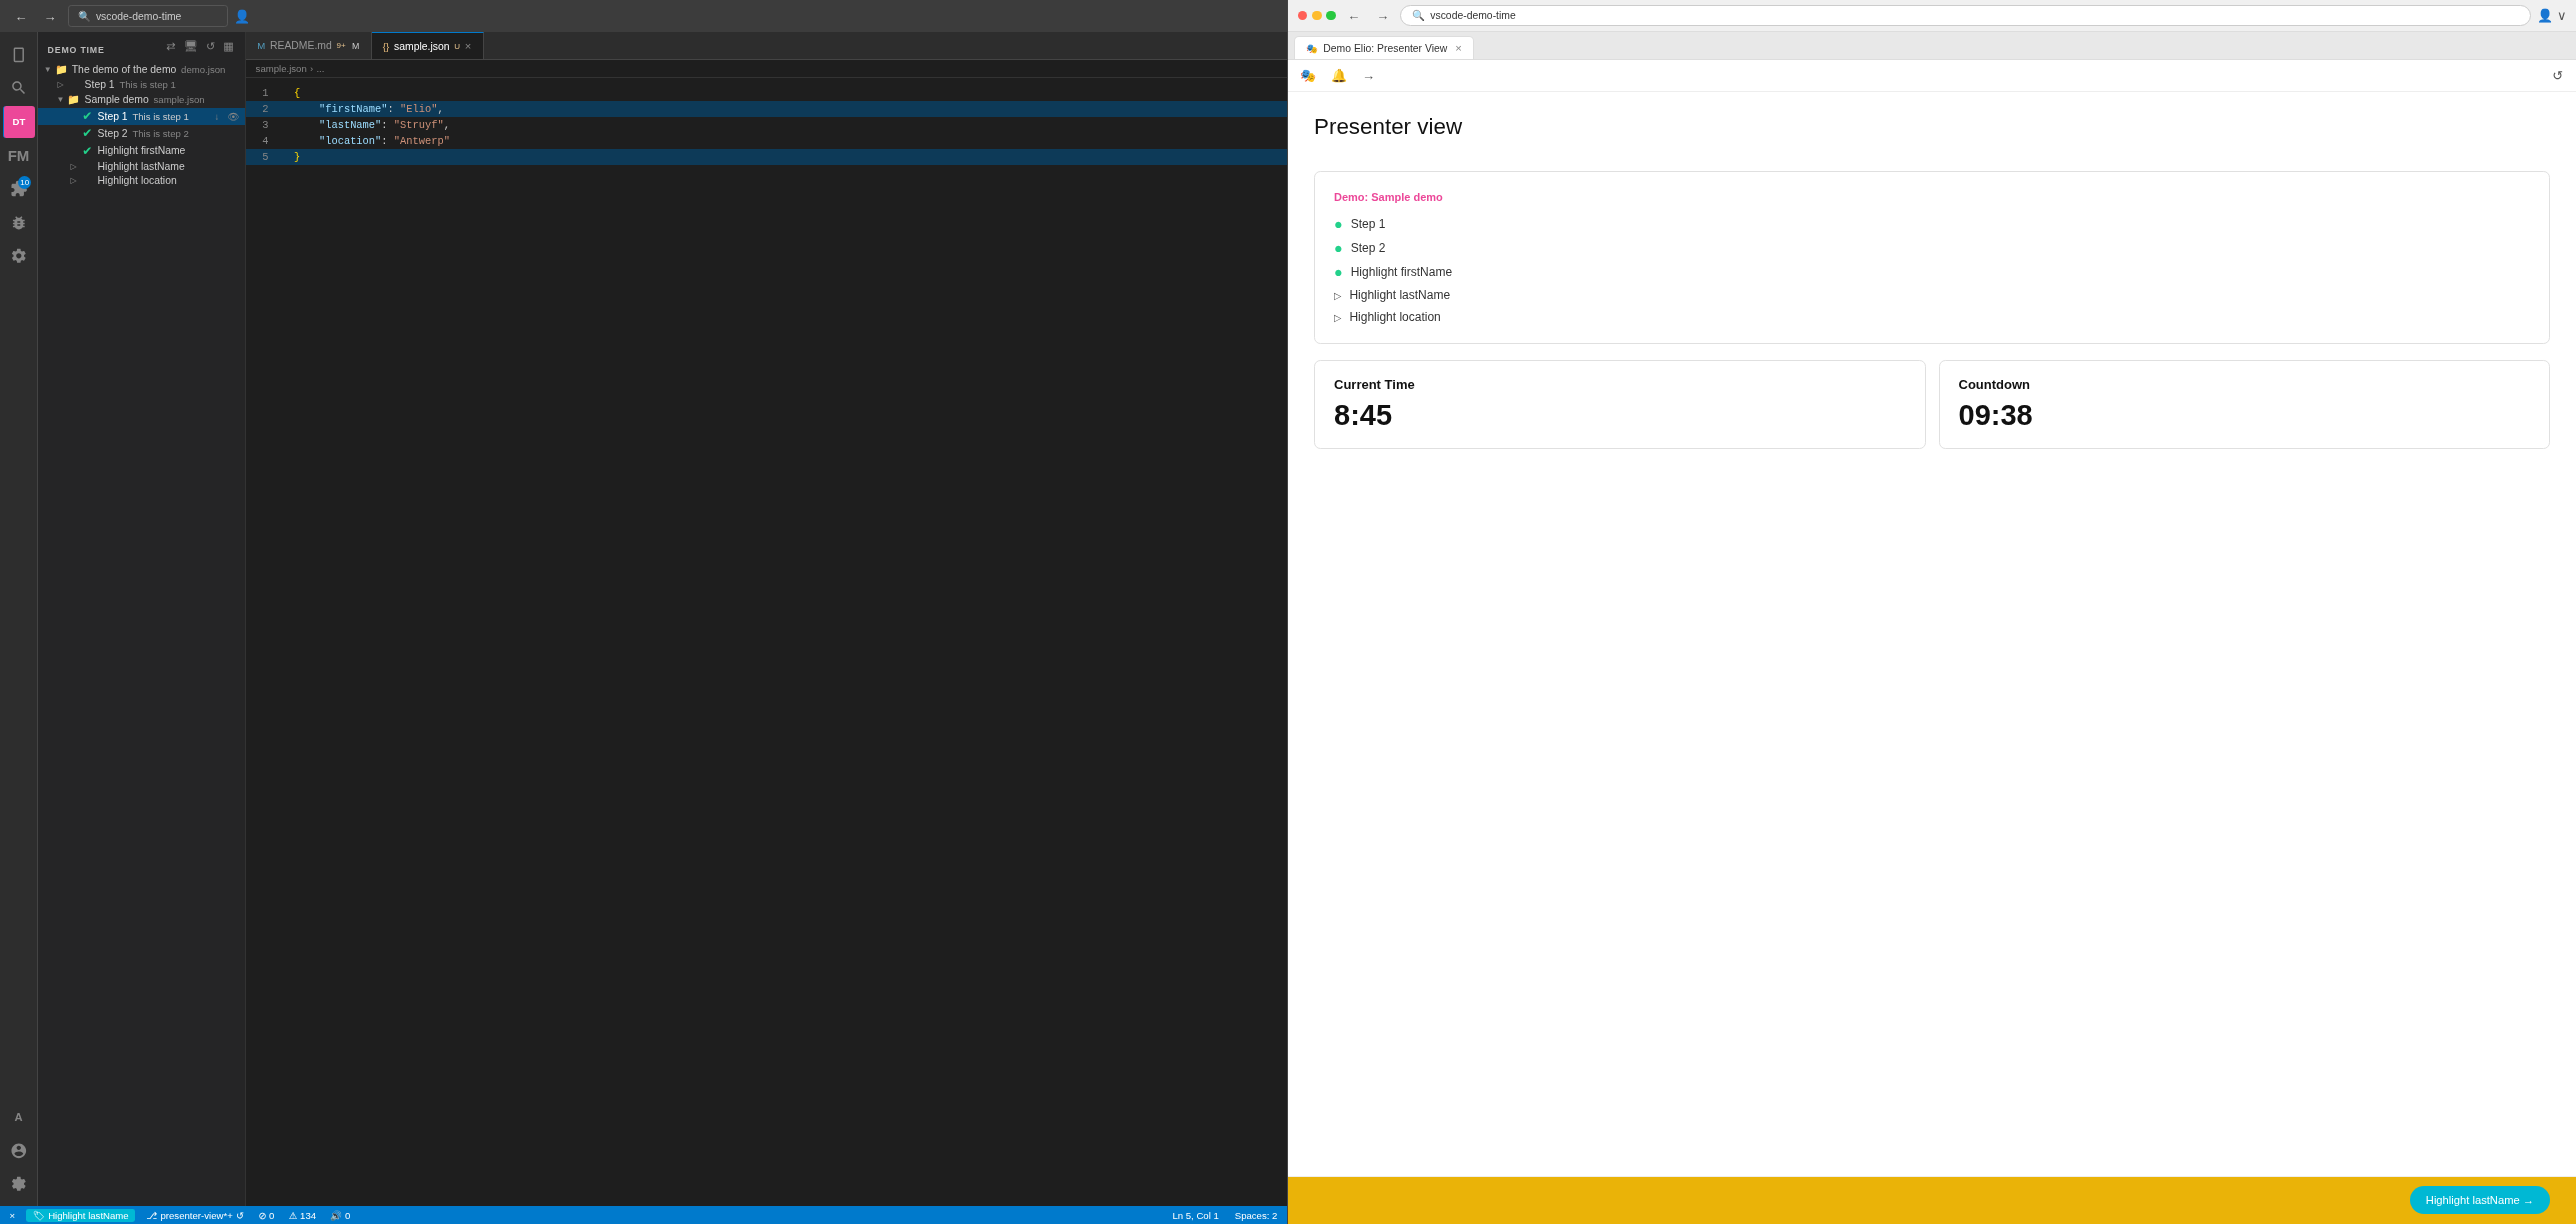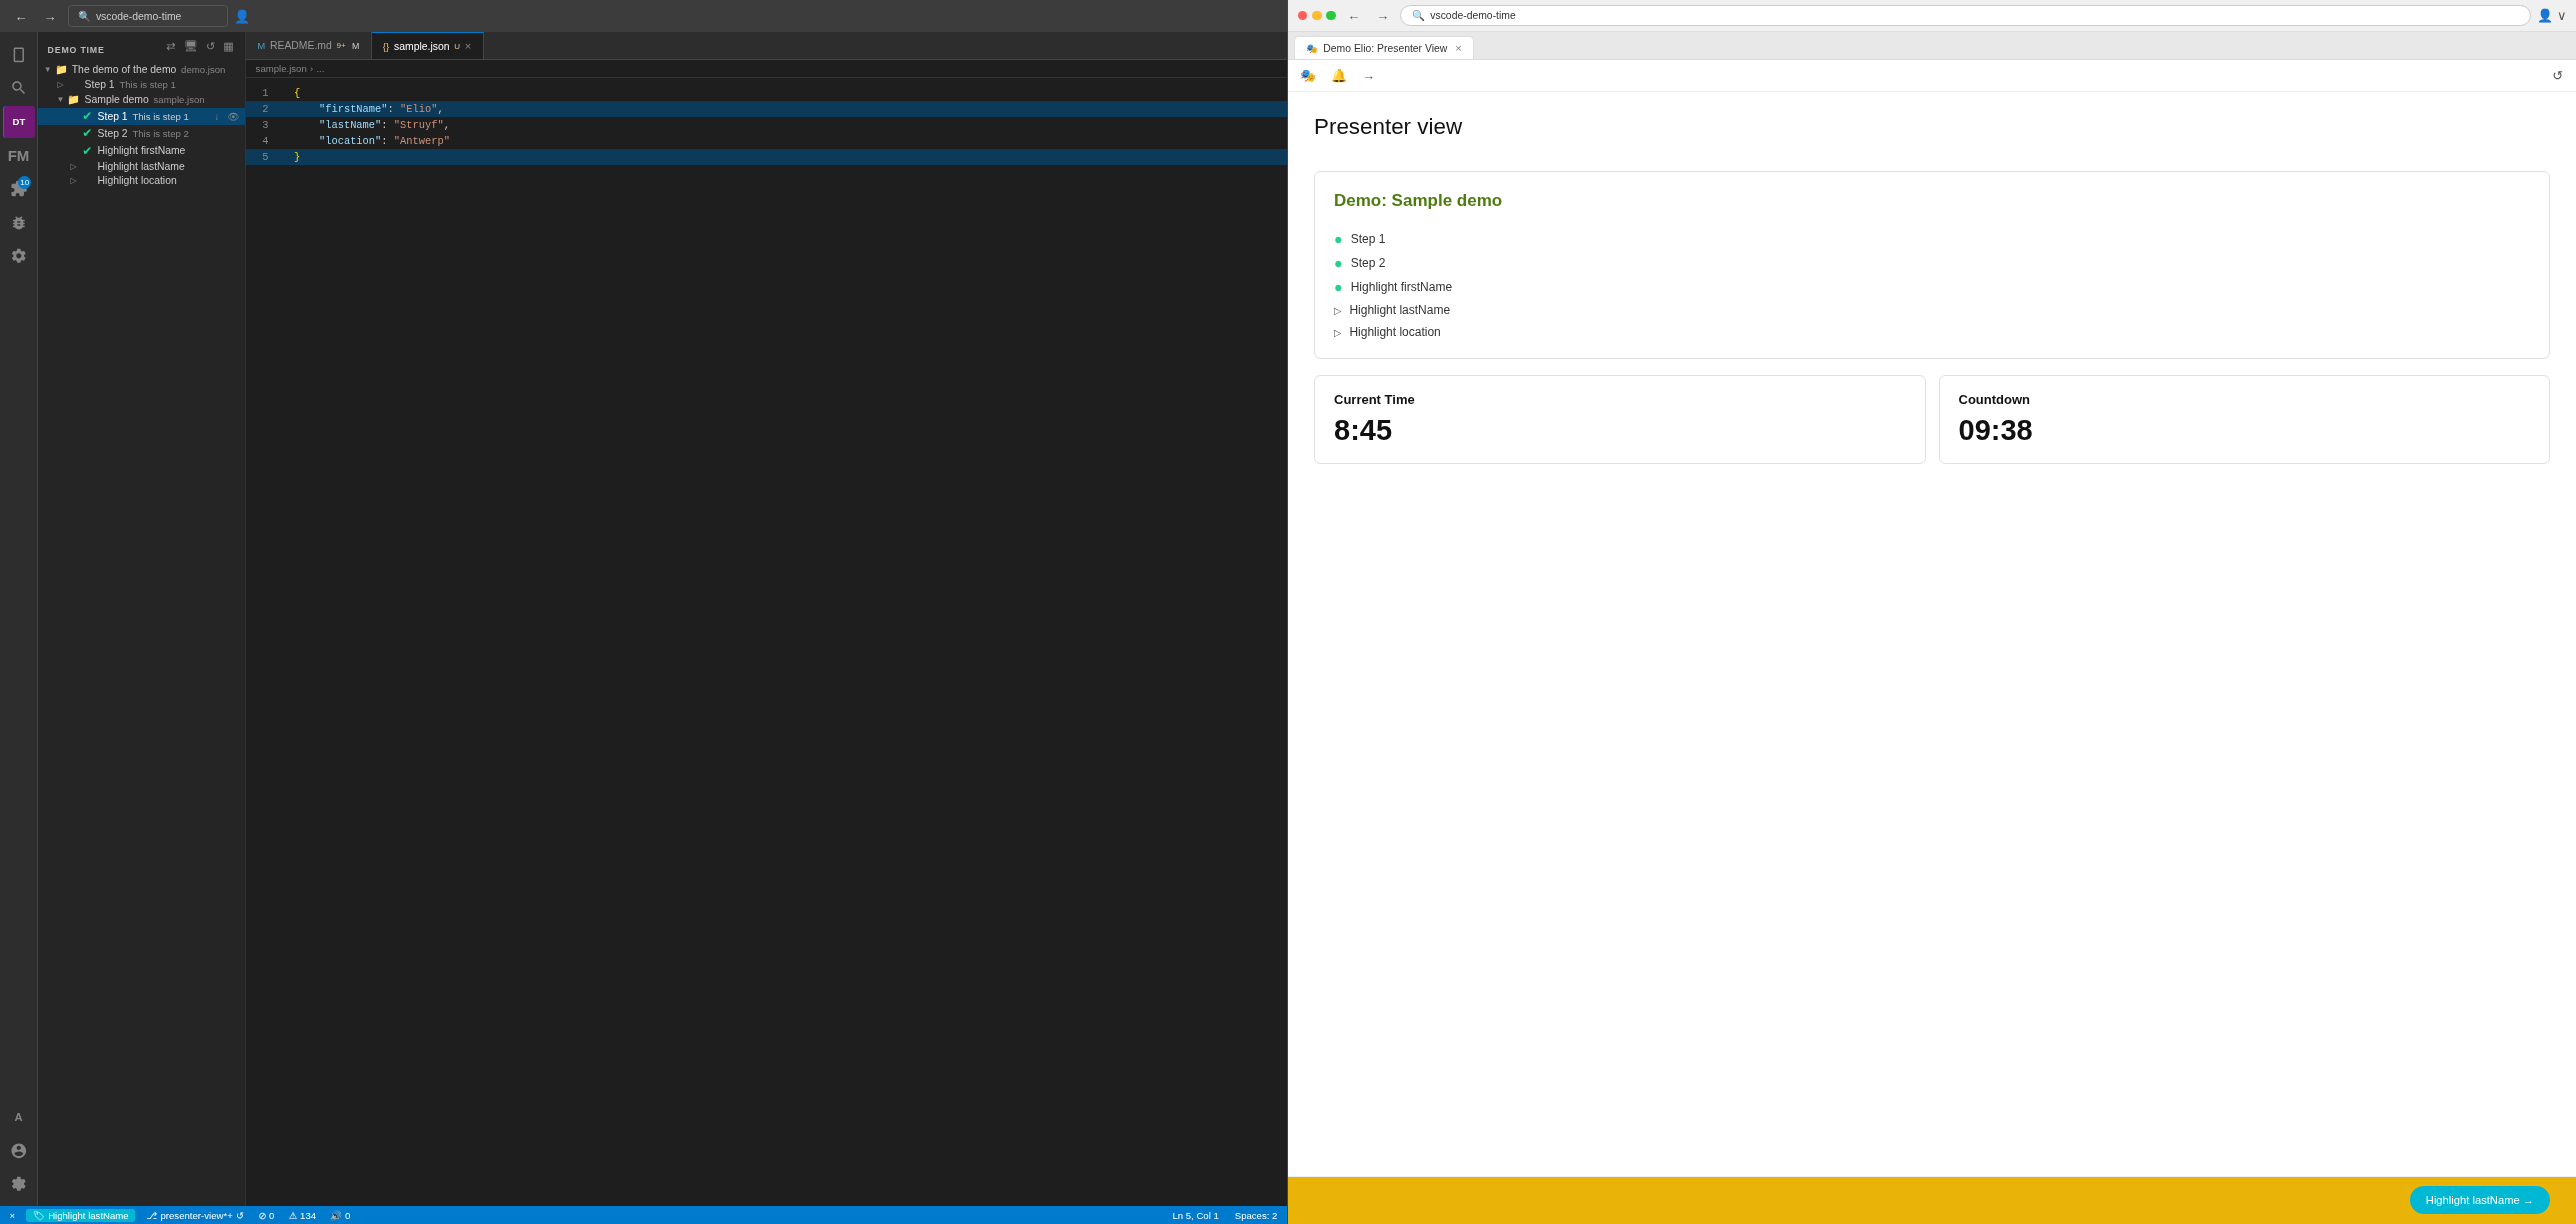--- a/index.html
+++ b/index.html
@@ -17,21 +17,21 @@
     .nav-btn:disabled { color: #666; cursor: default; }
     .vscode-search-bar { background: #3c3c3c; border: 0.8px solid #555; border-radius: 3.2px; padding: 3.2px 9.6px; color: #ccc; font-size: 10.4px; width: 160px; display: flex; align-items: center; gap: 4.8px; }
     .vscode-account { background: none; border: none; color: #ccc; cursor: pointer; font-size: 13px; }
 
     
     .vscode-main { display: flex; flex: 1; overflow: hidden; }
 
     
     .activity-bar { width: 38px; background: #2d2d2d; display: flex; flex-direction: column; align-items: center; padding: 6.4px 0; gap: 1.6px; border-right: 0.8px solid #444; }
     .activity-icon { width: 32px; height: 32px; display: flex; align-items: center; justify-content: center; color: #858585; cursor: pointer; border-radius: 3.2px; font-size: 16px; position: relative; }
-    .activity-icon.active { color: #ffffff; border-left: 1.6px solid #007acc; background: #701a75; }
+    .activity-icon.active { color: #ffffff; border-left: 1.6px solid #007acc; background: #ec4899; }
     .activity-icon.has-badge::after { content: attr(data-badge); position: absolute; top: 3.2px; right: 3.2px; background: #007acc; color: white; border-radius: 50%; width: 13px; height: 13px; font-size: 8px; display: flex; align-items: center; justify-content: center; line-height: 13px; text-align: center; }
     .activity-spacer { flex: 1; }
 
     
     .sidebar { width: 208px; background: #252526; overflow-y: auto; border-right: 0.8px solid #333; }
     .sidebar-header { display: flex; align-items: flex-end; justify-content: space-between; padding: 6.4px 9.6px; color: #bbb; font-size: 8.8px; font-weight: 600; text-transform: uppercase; letter-spacing: 0.8px; }
     .sidebar-header-icons { display: flex; gap: 4.8px; }
     .sidebar-icon-btn { background: none; border: none; color: #858585; cursor: pointer; font-size: 11.2px; padding: 1.6px; }
 
     .tree-item { display: flex; align-items: center; padding: 1.6px 3.2px 1.6px 0; color: #cccccc; font-size: 10.4px; cursor: pointer; white-space: nowrap; }
@@ -80,21 +80,21 @@
 
     .browser-secondary-toolbar { display: flex; align-items: center; padding: 4.8px 9.6px; background: #fff; border-bottom: 0.8px solid #eee; gap: 8px; }
     .browser-tool-btn { background: none; border: none; color: #555; cursor: pointer; font-size: 13px; padding: 3.2px; border-radius: 3.2px; }
     .spacer { flex: 1; }
 
     
     .presenter-content { flex: 1; overflow-y: auto; padding: 22.4px 26px; background: #fff; }
     .presenter-title { font-size: 22.4px; font-weight: 300; color: #111; margin-bottom: 31px; }
 
     .demo-card { border: 0.8px solid #e0e0e0; border-radius: 6.4px; padding: 19px; margin-bottom: 16px; }
-    .demo-card-title { font-size: 17px; font-weight: 600; color: #4d7c0f; margin-bottom: 20px; }
+    .demo-card-title { font-size: 11px; font-weight: 600; color: #ec4899; margin-bottom: 13px; }
     .step-list { list-style: none; display: flex; flex-direction: column; gap: 8px; }
     .step-item { display: flex; align-items: center; gap: 8px; font-size: 12px; color: #333; }
     .step-icon-check { color: #23d18b; font-size: 14.4px; }
     .step-icon-play { color: #555; font-size: 9.6px; }
 
     .time-row { display: flex; gap: 13px; margin-bottom: 16px; }
     .time-card { flex: 1; border: 0.8px solid #e0e0e0; border-radius: 6.4px; padding: 16px 19px; }
     .time-card-title { font-size: 13px; font-weight: 600; color: #111; margin-bottom: 6.4px; }
     .time-card-value { font-size: 29px; font-weight: 700; color: #111; }
 

